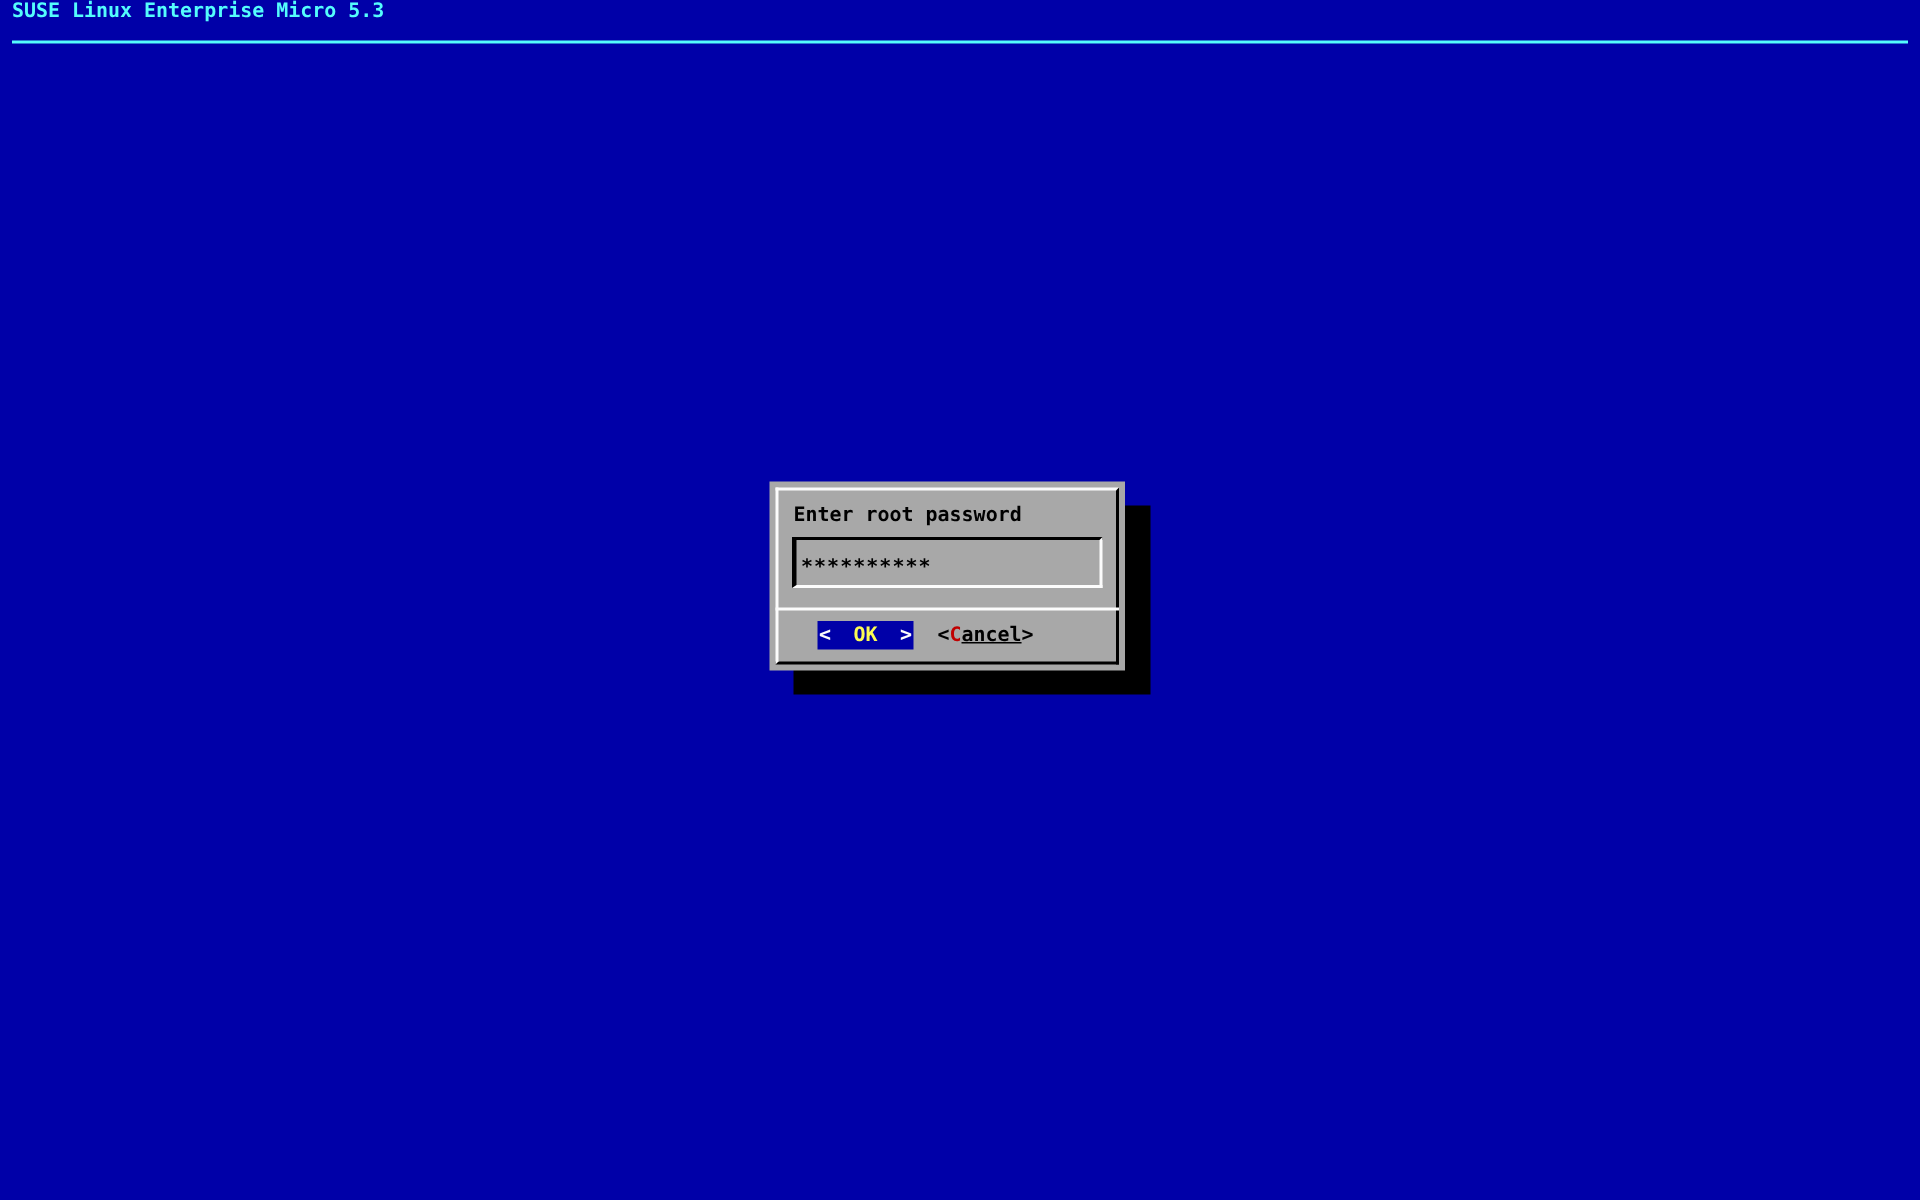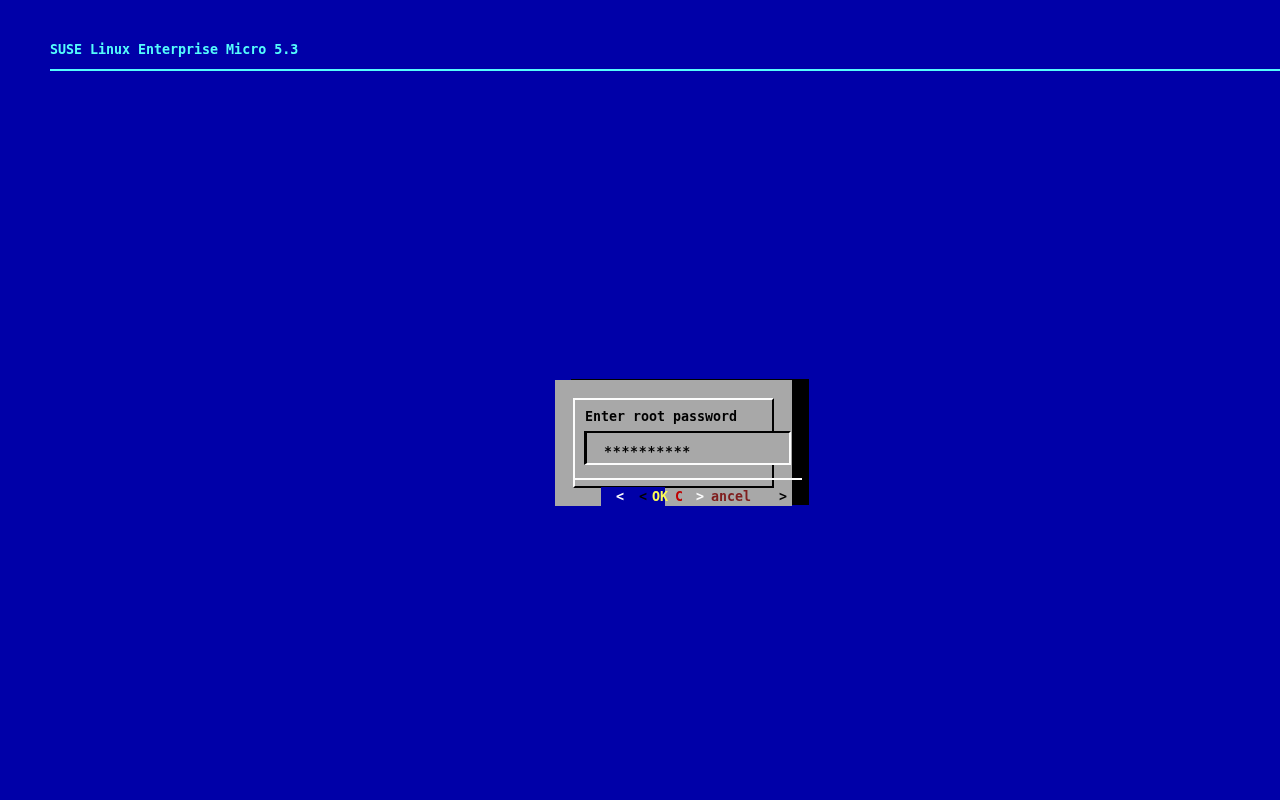--- a/index.html
+++ b/index.html
@@ -1,15 +1,15 @@
 <!DOCTYPE html>
 <html><head>
 <meta charset="utf-8">
 <style>
-  * { margin: 14px; padding: 0; box-sizing: border-box; }
+  * { margin: 0; padding: 0; box-sizing: border-box; }
 
   html, body { width: 1280px; height: 800px; overflow: hidden; }
 
   body {
     background: #0000A8;
     font-family: "DejaVu Sans Mono", "Liberation Mono", monospace;
     font-weight: bold;
     font-size: 13.3px;
     line-height: 16px;
     position: relative;
@@ -34,21 +34,21 @@
   .dialog-shadow {
     position: absolute;
     left: 529px; top: 337px;
     width: 238px; height: 126px;
     background: #000000;
   }
 
   
   .dialog {
     position: absolute;
-    left: 513px; top: 338px;
+    left: 513px; top: 321px;
     width: 237px; height: 126px;
     background: #A8A8A8;
     color: #000000;
   }
   .dialog-border {
     position: absolute;
     left: 4px; top: 4px; right: 4px; bottom: 4px;
     border: 2px solid;
     border-color: #FCFCFC #000000 #000000 #FCFCFC;
     pointer-events: none;
@@ -110,21 +110,21 @@
     left: 112px; top: 93px;
     width: 64px; height: 19px;
     display: flex;
     justify-content: center;
     align-items: center;
     cursor: pointer;
     white-space: pre;
   }
   .cancel-button .bracket  { color: #000000; }
   .cancel-button .shortcut { color: #C00000; }
-  .cancel-button .rest     { color: #7f1d1d; }
+  .cancel-button .rest     { color: #000000; text-decoration: underline; }
 
   span { white-space: pre; }
 </style>
 </head>
 <body>
 
 <div class="header-title">SUSE Linux Enterprise Micro 5.3</div>
 
 <div class="header-rule"></div>
 

